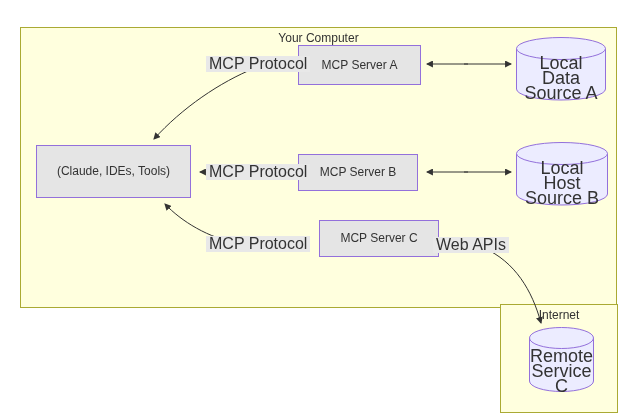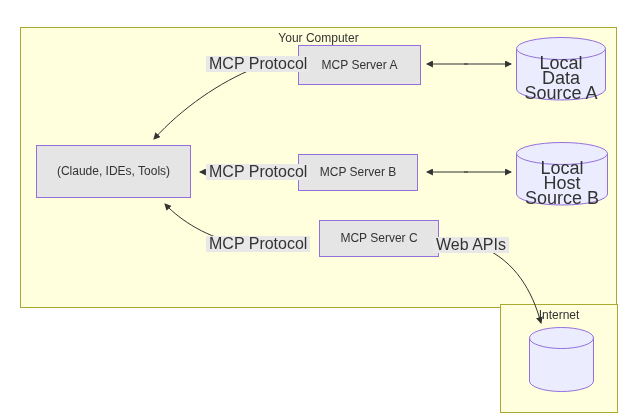--- a/index.html
+++ b/index.html
@@ -108,20 +108,24 @@
       <div>Local</div>
       <div>Host Source B</div>
     </div>
   </div>
 
   <div class="cyl" style="left:529px;top:327px;width:65px;height:65px;">
     <svg width="65" height="65" viewBox="0 0 65 65">
       <path d="M0.5,11 V54 A32,10.5 0 0 0 64.5,54 V11" fill="#ececff" stroke="#9370db"></path>
       <ellipse cx="32.5" cy="11" rx="32" ry="10.5" fill="#ececff" stroke="#9370db"></ellipse>
     </svg>
+    <div class="cyl-label" style="top:22px;">
+      <div>Remote</div>
+      <div>Service C</div>
+    </div>
   </div>
 
   <div class="edge-label" style="left:206px;top:56px;">MCP Protocol</div>
   <div class="edge-label" style="left:206px;top:164px;">MCP Protocol</div>
   <div class="edge-label" style="left:206px;top:236px;">MCP Protocol</div>
   <div class="edge-label" style="left:433px;top:237px;">Web APIs</div>
 
 </div>
 
 </body></html>

